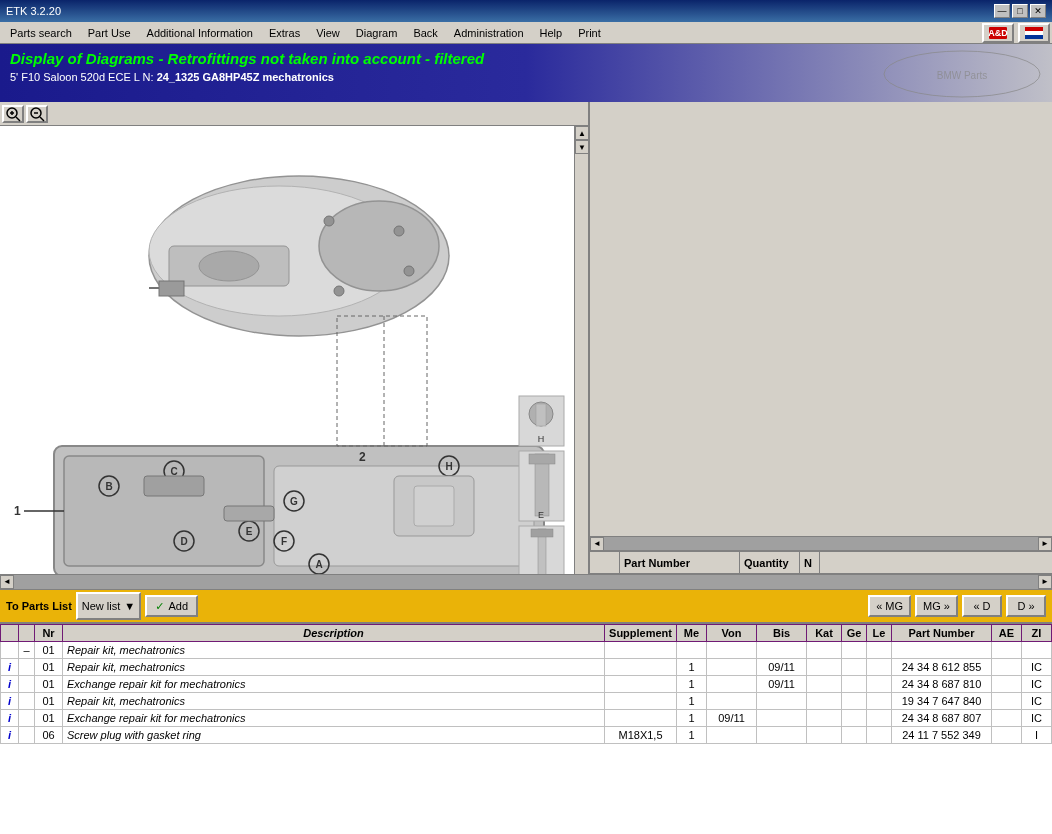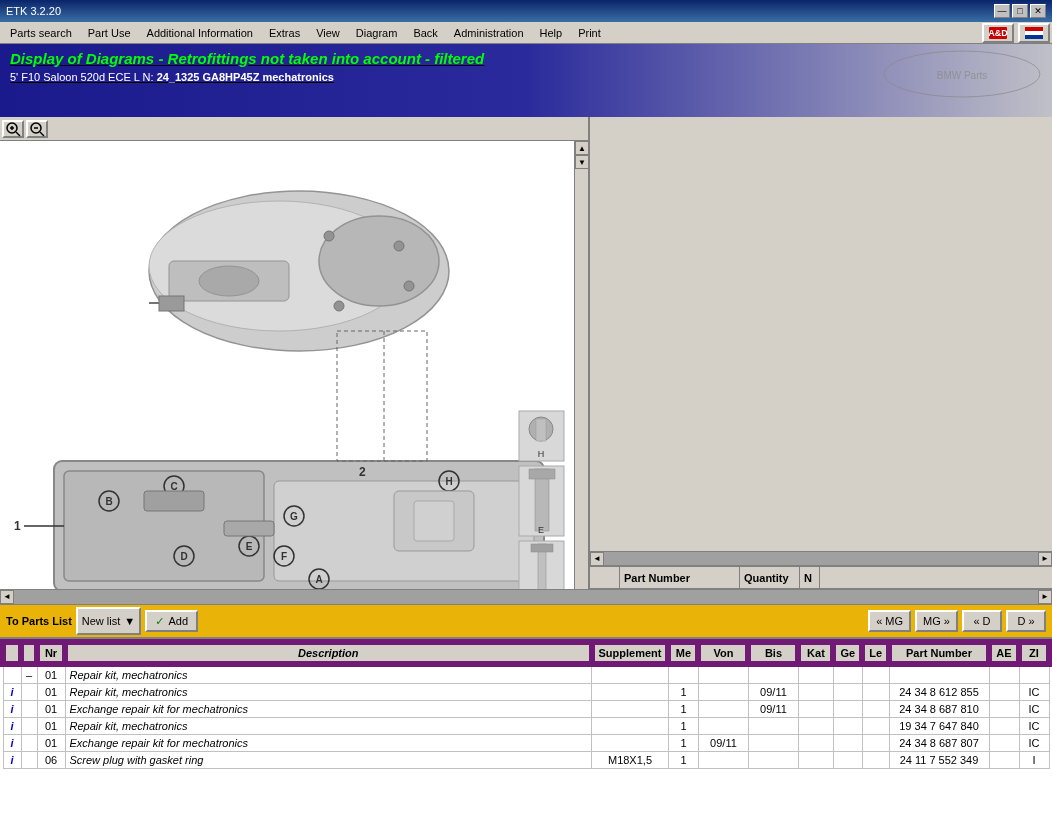--- a/index.html
+++ b/index.html
@@ -52,23 +52,22 @@
       border-left-color: #fff;
       cursor: pointer;
       display: flex; align-items: center; justify-content: center;
       font-size: 9px;
     }
 
     
     #header-section {
       background: linear-gradient(to right, #1a1a8c, #2a2a9c, #c0c0c8);
       padding: 6px 10px;
-      height: 73px;
+      height: 58px;
       position: relative;
-      text-decoration: underline;
     }
     #header-section .main-title {
       color: #00ff00;
       font-size: 15px;
       font-weight: bold;
       font-style: italic;
     }
     #header-section .sub-title {
       color: white;
       font-size: 11px;
@@ -281,21 +280,21 @@
       flex: 1;
       overflow: hidden;
     }
     table {
       width: 100%;
       border-collapse: collapse;
       font-size: 11px;
     }
     table thead th {
       background: #d4d0c8;
-      border: 6px solid #701a75;
+      border: 1px solid #701a75;
       padding: 2px 4px;
       font-weight: bold;
       text-align: center;
       position: sticky;
       top: 0;
     }
     table tbody tr { background: white; }
     table tbody td {
       border: 1px solid #c0c0c0;
       padding: 2px 4px;

